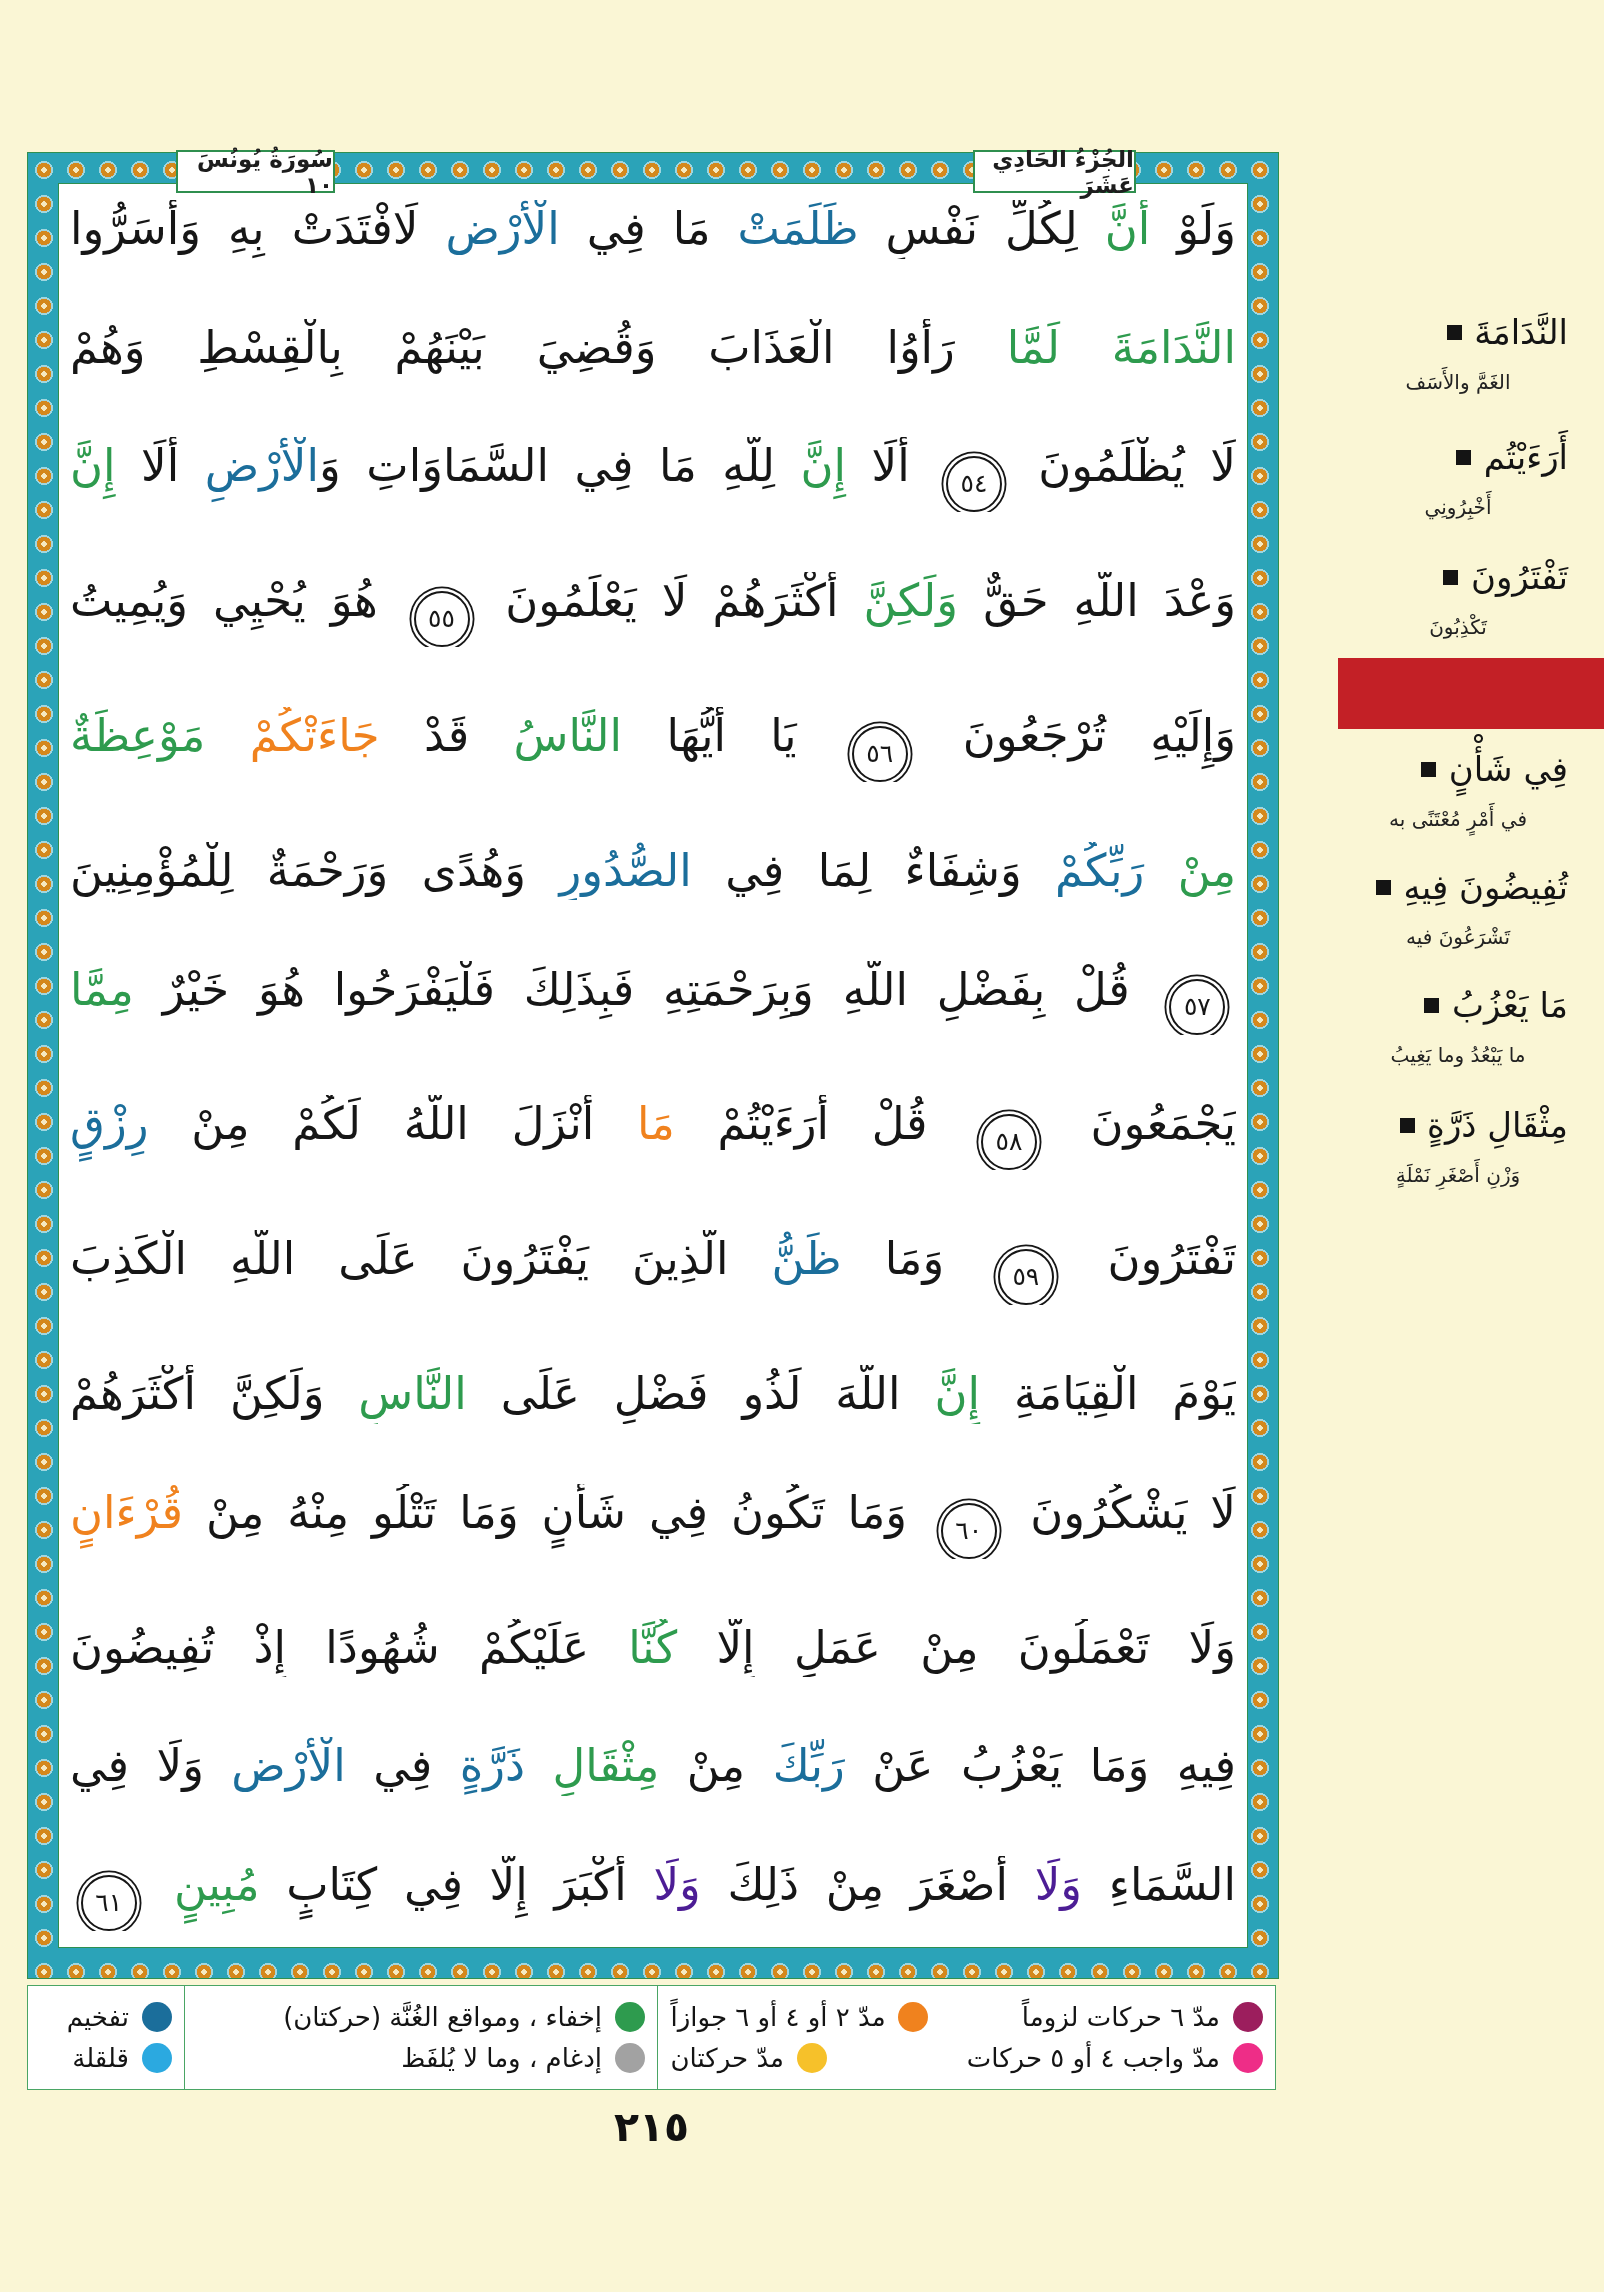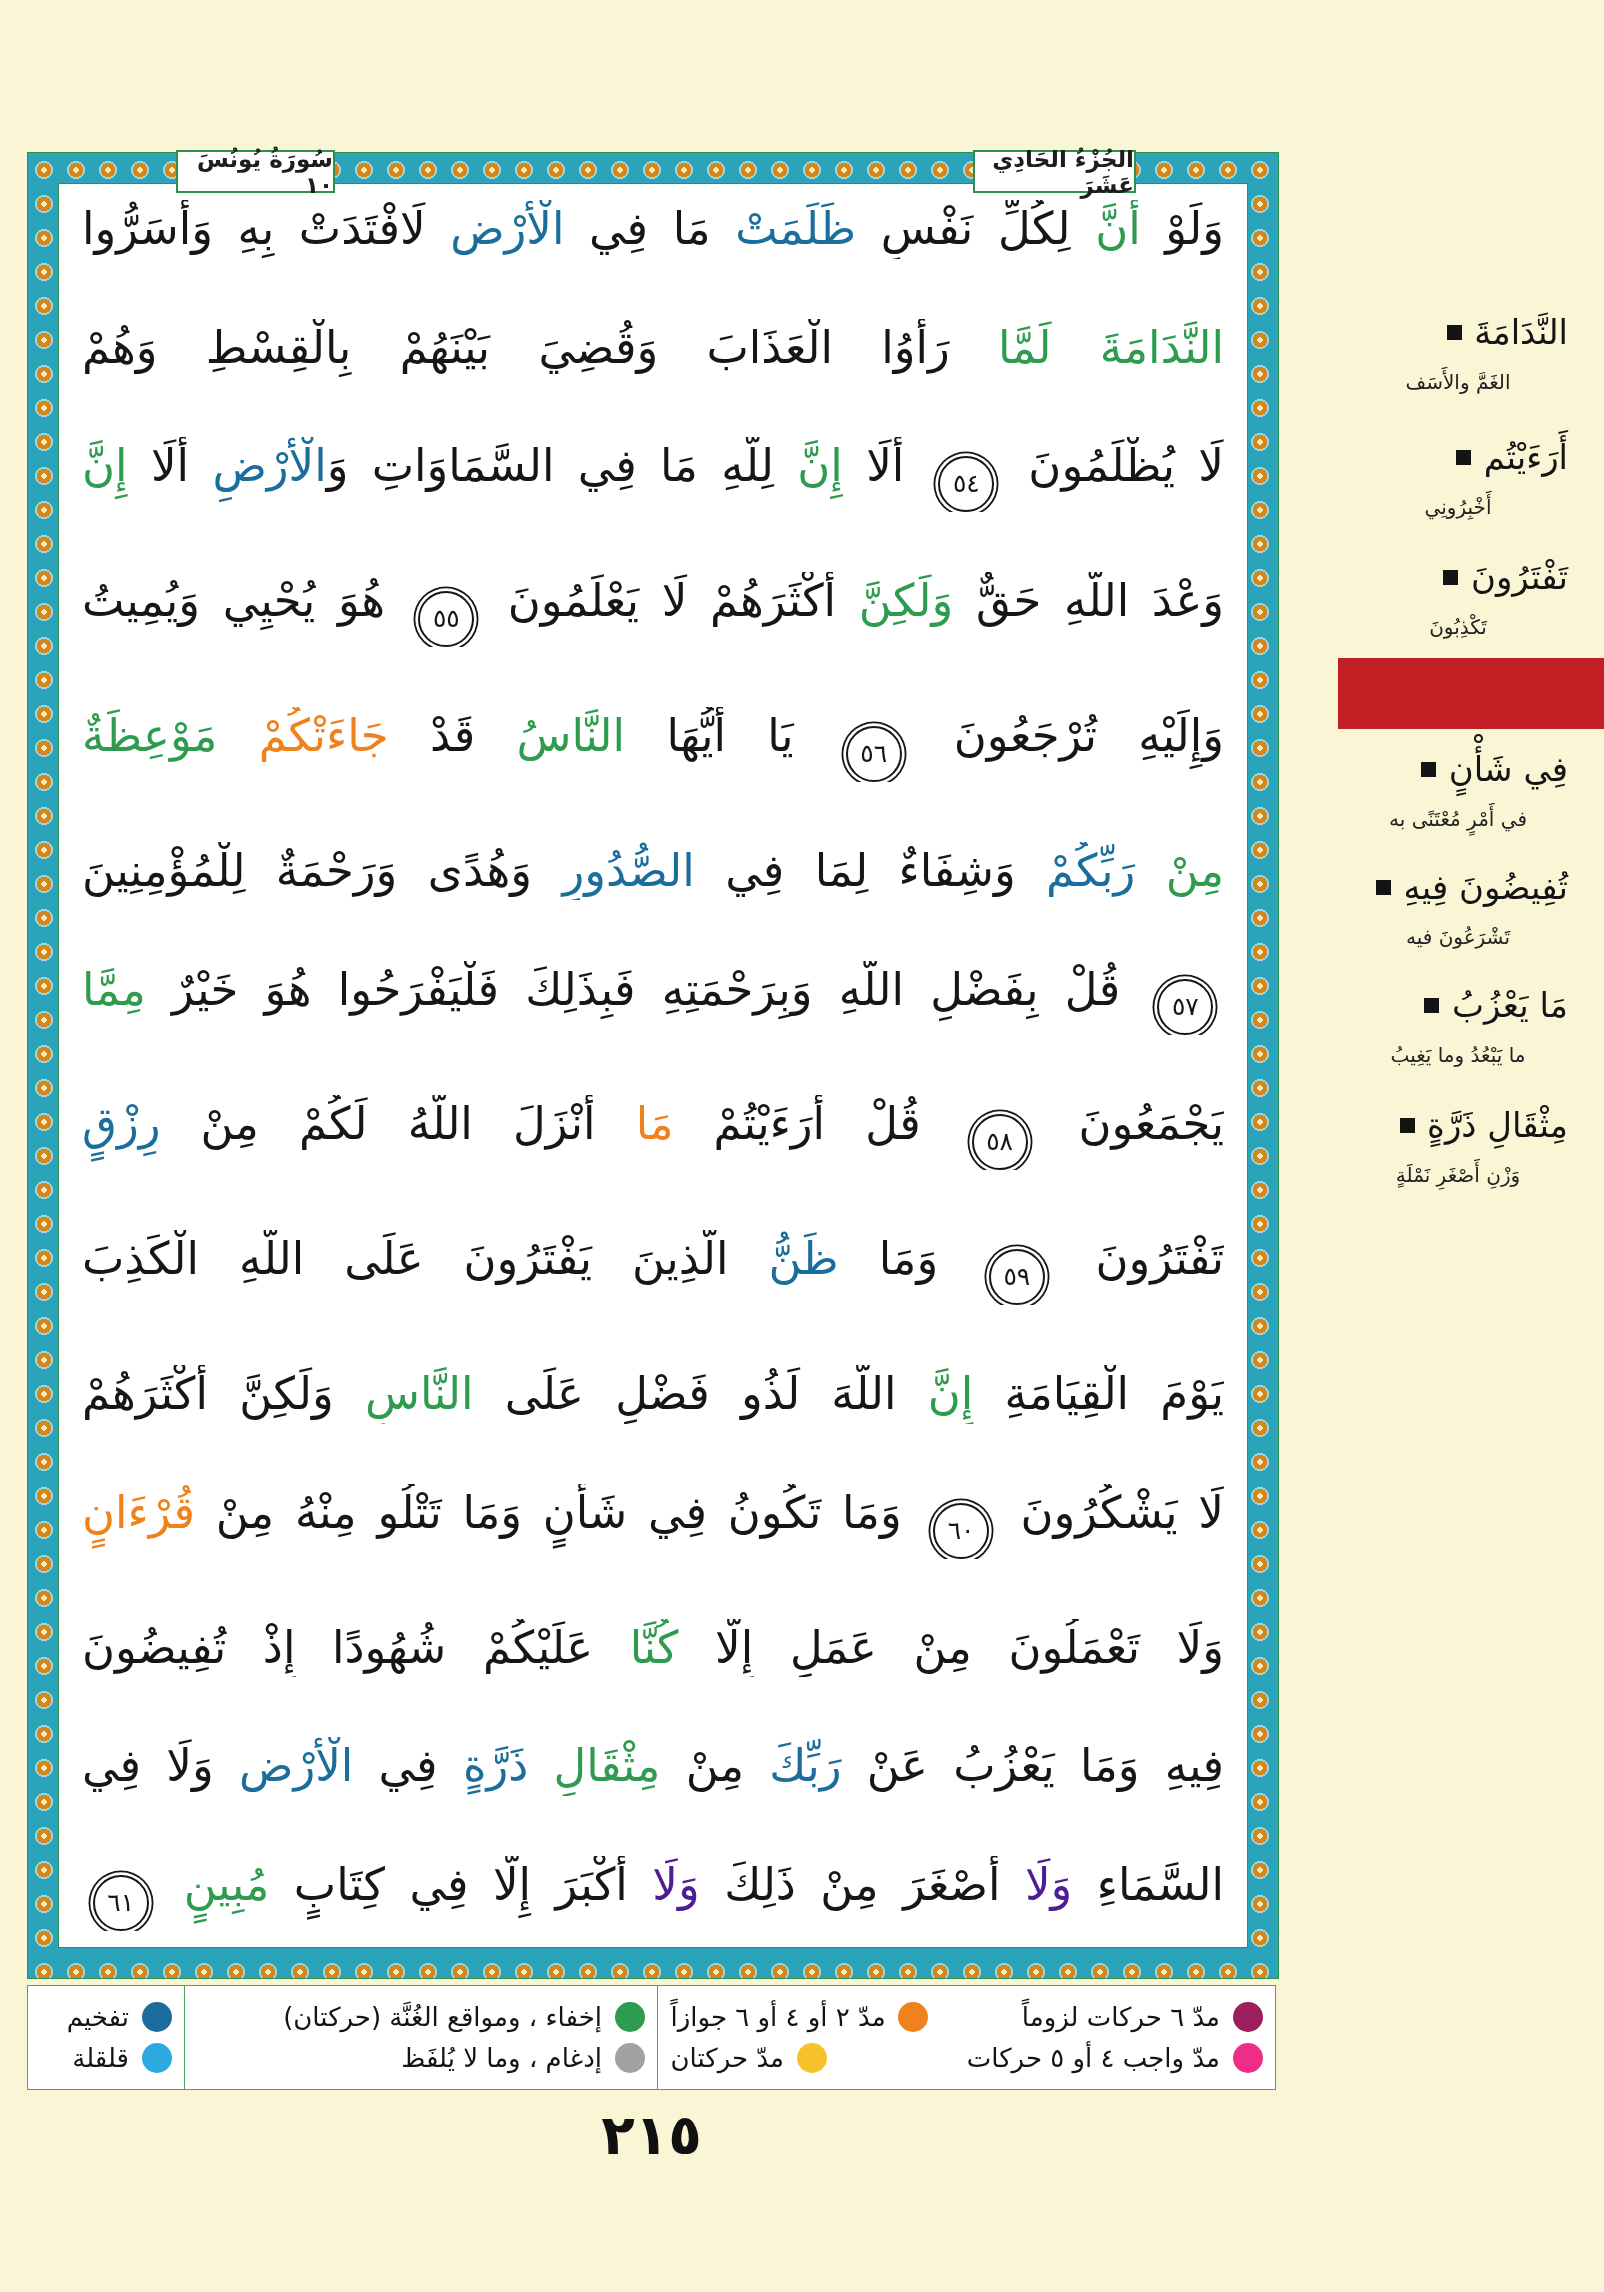--- a/index.html
+++ b/index.html
@@ -6,21 +6,21 @@
   body{background:#FAF6D5;font-family:"DejaVu Sans",sans-serif;}
   #page{position:relative;width:1605px;height:2293px;background:#FAF6D5;overflow:hidden;}
 
   
   #frame{position:absolute;left:27px;top:152px;width:1252px;height:1827px;
     background-color:#2BA3B8;border:1.8px solid #2F8F4F;box-sizing:border-box;
     background-image:radial-gradient(circle at 16px 17px,#F5E9C0 0 2.7px,#D4881C 2.7px 7.2px,rgba(255,255,255,.55) 7.2px 9px,transparent 9px);
     background-size:32px 34px;}
   #text-panel{position:absolute;left:30px;top:30px;right:30px;bottom:30px;background:#FFFFFF;
     border:1.8px solid #2F8F4F;display:flex;flex-direction:column;justify-content:space-between;
-    padding:16px 23px;box-sizing:border-box;}
+    padding:16px 11px;box-sizing:border-box;}
 
   .line{direction:rtl;text-align:justify;text-align-last:justify;font-size:45px;line-height:1.3;
     color:#161616;overflow:hidden;}
   .c-k{color:#161616;} .c-g{color:#2E9B4E;} .c-b{color:#1B6E9B;}
   .c-o{color:#F0821E;} .c-p{color:#4c1d95;}
 
   .verse-badge{display:inline-flex;align-items:center;justify-content:center;width:52px;height:52px;
     border:2.7px solid #161616;border-radius:50%;box-shadow:0 0 0 2.7px #FFFFFF,0 0 0 4.5px #161616;
     margin:0 10.7px;vertical-align:-10.7px;font-size:25px;color:#161616;background:#fff;flex:none;}
 
@@ -45,21 +45,21 @@
     border:1.8px solid #4AA564;display:flex;direction:rtl;box-sizing:border-box;}
   .legend-col{display:flex;flex-direction:column;justify-content:space-evenly;
     padding:3.6px 12.5px;box-sizing:border-box;flex:none;}
   .legend-col.sep{border-left:1.8px solid #4AA564;}
   .legend-row{display:flex;direction:rtl;align-items:center;font-size:26px;color:#141414;}
   .legend-entry{display:flex;direction:rtl;align-items:center;gap:12.5px;}
   .legend-row.dual{justify-content:space-between;}
   .legend-dot{width:30px;height:30px;border-radius:50%;flex:none;}
 
   #page-number{position:absolute;left:27px;top:2103px;width:1249px;text-align:center;
-    font-size:55px;font-weight:bold;color:#111;}
+    font-size:41px;font-weight:bold;color:#111;}
 </style>
 </head>
 <body>
 
 <div id="page">
 
   <div id="frame">
     <div id="text-panel">
         <div class="line" dir="rtl"><span class="c-k">وَلَوْ </span><span class="c-g">أَنَّ </span><span class="c-k">لِكُلِّ نَفْسٍ </span><span class="c-b">ظَلَمَتْ </span><span class="c-k">مَا فِي </span><span class="c-b">الْأَرْضِ </span><span class="c-k">لَافْتَدَتْ بِهِ وَأَسَرُّوا</span></div>
         <div class="line" dir="rtl"><span class="c-g">النَّدَامَةَ لَمَّا </span><span class="c-k">رَأَوُا الْعَذَابَ وَقُضِيَ بَيْنَهُمْ بِالْقِسْطِ وَهُمْ</span></div>

